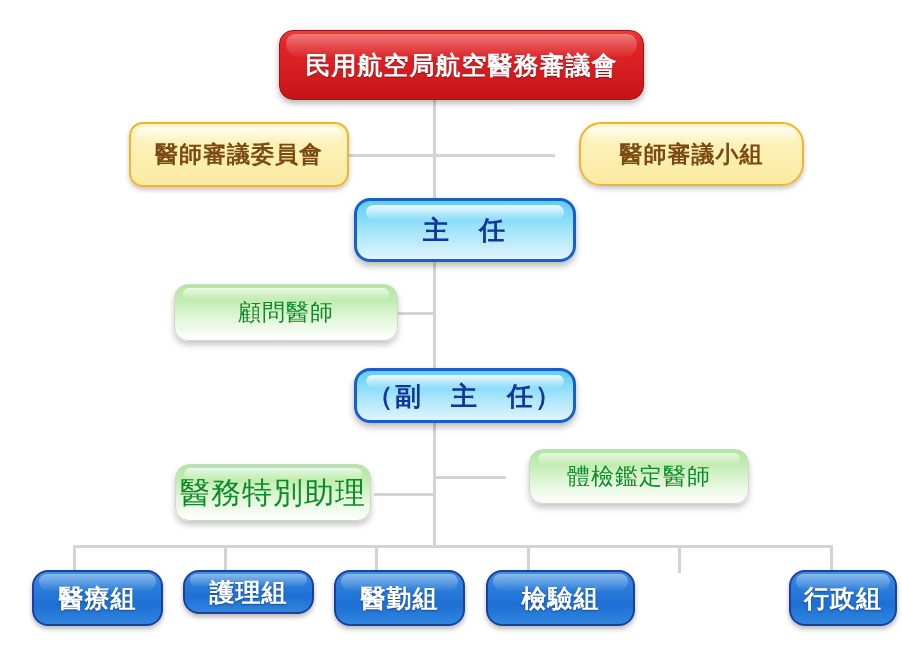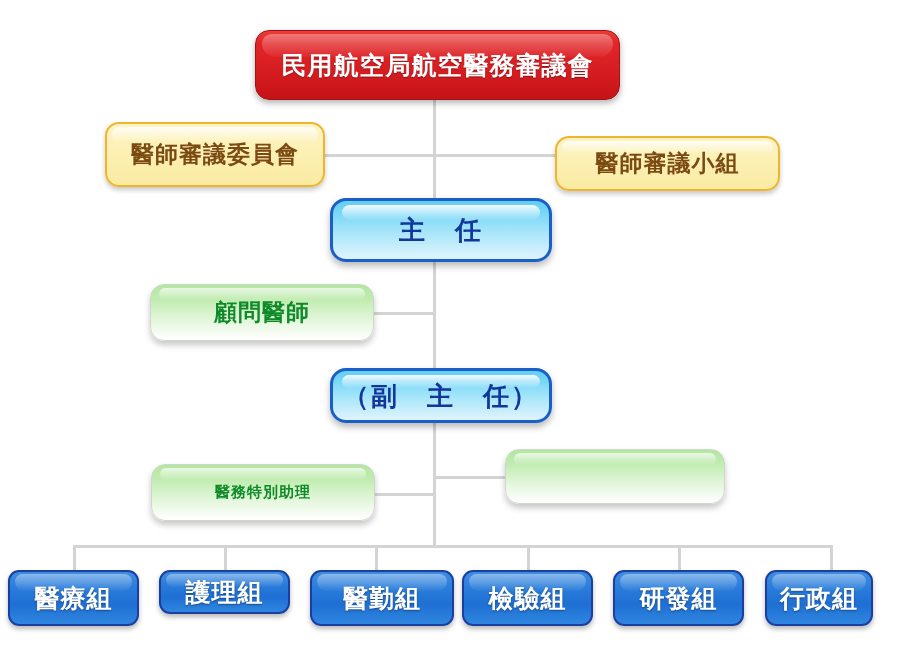--- a/index.html
+++ b/index.html
@@ -32,20 +32,21 @@
   .node {
     position: absolute;
     z-index: 5;
     box-sizing: border-box;
     display: flex;
     align-items: center;
     justify-content: center;
     text-align: center;
     border-radius: 12px;
     white-space: nowrap;
+    margin-left: 24px;
   }
   .node .label {
     position: relative;
     z-index: 3;
     line-height: 1;
   }
   
   .node .gloss {
     position: absolute;
     z-index: 2;
@@ -117,34 +118,34 @@
   
   .node.green {
     border: 1px solid #cfd6cd;
     border-radius: 14px;
     background: linear-gradient(to bottom,
                 #b2e7a0 0%, #c2ecb2 28%, #e2f6da 62%, #ffffff 100%);
     box-shadow: 0 4px 6px rgba(0,0,0,0.22);
   }
   .node.green .label {
     color: #0e8a28;
-    font-weight: bold;
+    font-weight: normal;
     letter-spacing: 1px;
   }
   .node.green .gloss {
     left: 8px; right: 8px; top: 3px; height: 22%;
     border-radius: 9px;
     background: linear-gradient(to bottom,
                 rgba(255,255,255,0.72), rgba(255,255,255,0.0));
   }
 
   
   .node.blue {
     border: 2px solid #1b3fa0;
-    border-radius: 11px;
+    border-radius: 16px;
     background: linear-gradient(to bottom,
                 #3f8de0 0%, #2a7ddb 30%, #1f6fd4 62%, #2f86df 100%);
     box-shadow: 0 3px 5px rgba(0,0,0,0.28);
     text-align: right;
   }
   .node.blue .label {
     color: #ffffff;
     font-weight: bold;
     letter-spacing: 1px;
     text-shadow: 0 1px 2px rgba(0,0,0,0.40);
@@ -183,67 +184,64 @@
   <div class="node red" style="left:255px; top:30px; width:365px; height:70px; font-size:25px;">
     <span class="gloss"></span>
     <span class="label">民用航空局航空醫務審議會</span>
   </div>
 
   <div class="node yellow" style="left:105px; top:122px; width:220px; height:65px; font-size:23px;justify-content:center;">
     <span class="gloss"></span>
     <span class="label">醫師審議委員會</span>
   </div>
 
-  <div class="node yellow" style="left:555px; top:136px; width:225px; height:55px; font-size:23px;">
+  <div class="node yellow" style="left:555px; top:122px; width:225px; height:64px; font-size:23px;border-radius:22px;">
     <span class="gloss"></span>
     <span class="label">醫師審議小組</span>
   </div>
 
   <div class="node ltblue" style="left:330px; top:198px; width:222px; height:64px; font-size:26px;">
     <span class="gloss"></span>
     <span class="label">主　任</span>
   </div>
 
   <div class="node green" style="left:150px; top:284px; width:224px; height:57px; font-size:23px;">
     <span class="gloss"></span>
     <span class="label">顧問醫師</span>
   </div>
 
   <div class="node ltblue" style="left:330px; top:368px; width:222px; height:55px; font-size:26px;">
     <span class="gloss"></span>
     <span class="label">（副　主　任）</span>
   </div>
 
-  <div class="node green" style="left:151px; top:464px; width:224px; height:57px; font-size:15px;">
+  <div class="node green" style="left:151px; top:464px; width:196px; height:57px; font-size:30px;">
     <span class="gloss"></span>
     <span class="label">醫務特別助理</span>
   </div>
 
   <div class="node green" style="left:505px; top:449px; width:220px; height:55px; font-size:23px;">
     <span class="gloss"></span>
+    <span class="label">體檢鑑定醫師</span>
   </div>
 
   <div class="node blue" style="left:8px; top:570px; width:131px; height:56px; font-size:25px;">
     <span class="gloss"></span>
     <span class="label">醫療組</span>
   </div>
   <div class="node blue" style="left:159px; top:570px; width:131px; height:44px; font-size:25px;">
     <span class="gloss"></span>
     <span class="label">護理組</span>
   </div>
-  <div class="node blue" style="left:310px; top:570px; width:144px; height:56px; font-size:25px;">
+  <div class="node blue" style="left:310px; top:570px; width:131px; height:56px; font-size:25px;">
     <span class="gloss"></span>
     <span class="label">醫勤組</span>
   </div>
-  <div class="node blue" style="left:462px; top:570px; width:131px; height:56px; font-size:25px;">
+  <div class="node blue" style="left:462px; top:570px; width:149px; height:56px; font-size:25px;">
     <span class="gloss"></span>
     <span class="label">檢驗組</span>
   </div>
-  <div class="node blue" style="left:613px; top:570px; width:131px; height:56px; font-size:25px;">
-    <span class="gloss"></span>
-    <span class="label">研發組</span>
-  </div>
   <div class="node blue" style="left:765px; top:570px; width:108px; height:56px; font-size:25px;">
     <span class="gloss"></span>
     <span class="label">行政組</span>
   </div>
 
 </div>
 
 </body></html>

